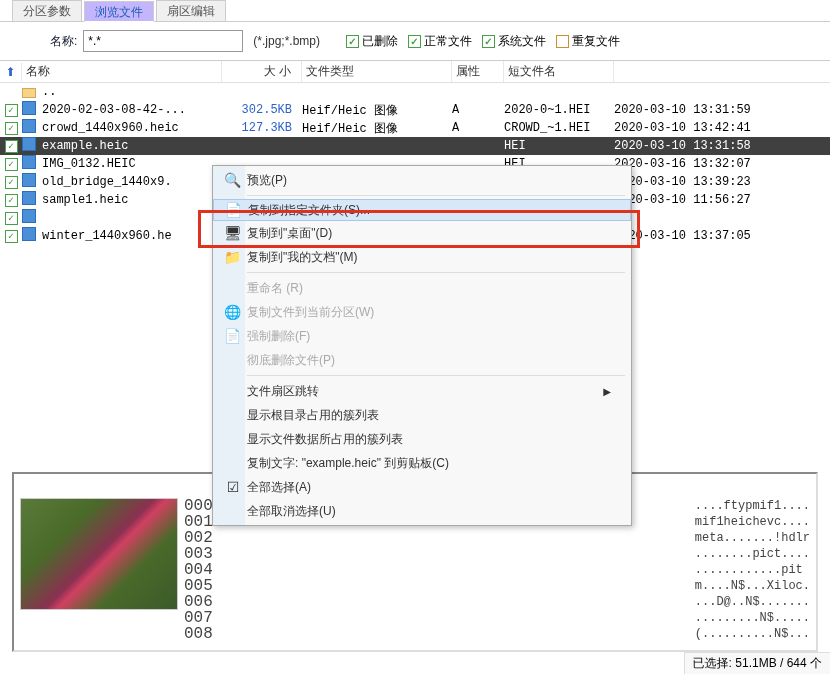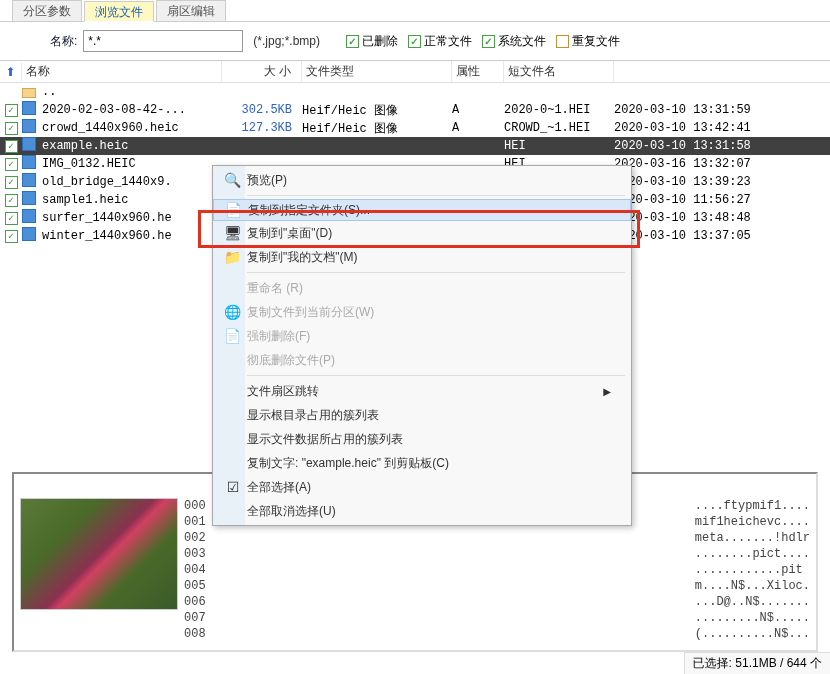--- a/index.html
+++ b/index.html
@@ -21,21 +21,21 @@
     .tab {
       padding: 2px 10px;
       border: 1px solid #ccc;
       border-bottom: none;
       background: #f0f0f0;
       margin-right: 2px;
       cursor: pointer;
       color: #555;
     }
     .tab.active {
-      background: #fef9c3;
+      background: #c4b5fd;
       color: #1a5fb4;
       border-bottom: 1px solid #fff;
       position: relative;
       top: 1px;
     }
     .filter-bar {
       display: flex;
       align-items: center;
       padding: 8px 20px;
       gap: 6px;
@@ -191,21 +191,21 @@
       gap: 6px;
     }
     .preview-img {
       width: 158px; height: 112px;
       background: linear-gradient(135deg, #5a7a3a 0%, #4a6a2a 30%, #8a3050 50%, #d04060 55%, #4a6a2a 70%, #3a5a2a 100%);
       border: 1px solid #ccc;
       margin-top: 18px;
     }
     .hex-left {
       font-family: "Courier New", monospace;
-      font-size: 12px;
+      font-size: 16px;
       color: #444;
       line-height: 16px;
       margin-top: 18px;
     }
     .hex-right {
       font-family: "Courier New", monospace;
       font-size: 12px;
       color: #444;
       line-height: 16px;
       white-space: pre;
@@ -325,21 +325,20 @@
         <div class="cell col-name" style="width:180px">sample1.heic</div>
         <div class="cell col-size"></div>
         <div class="cell col-type"></div>
         <div class="cell col-attr"></div>
         <div class="cell col-short">HEI</div>
         <div class="cell col-mtime">2020-03-10 11:56:27</div>
       </div>
       <div class="row">
         <div class="cell col-chk"><span class="rchk"></span></div>
         <div class="cell col-icon"><span class="file-ico"></span></div>
-        <div class="cell col-name" style="width:180px">surfer_1440x960.he</div>
         <div class="cell col-size"></div>
         <div class="cell col-type"></div>
         <div class="cell col-attr"></div>
         <div class="cell col-short">HEI</div>
         <div class="cell col-mtime">2020-03-10 13:48:48</div>
       </div>
       <div class="row">
         <div class="cell col-chk"><span class="rchk"></span></div>
         <div class="cell col-icon"><span class="file-ico"></span></div>
         <div class="cell col-name" style="width:180px">winter_1440x960.he</div>

